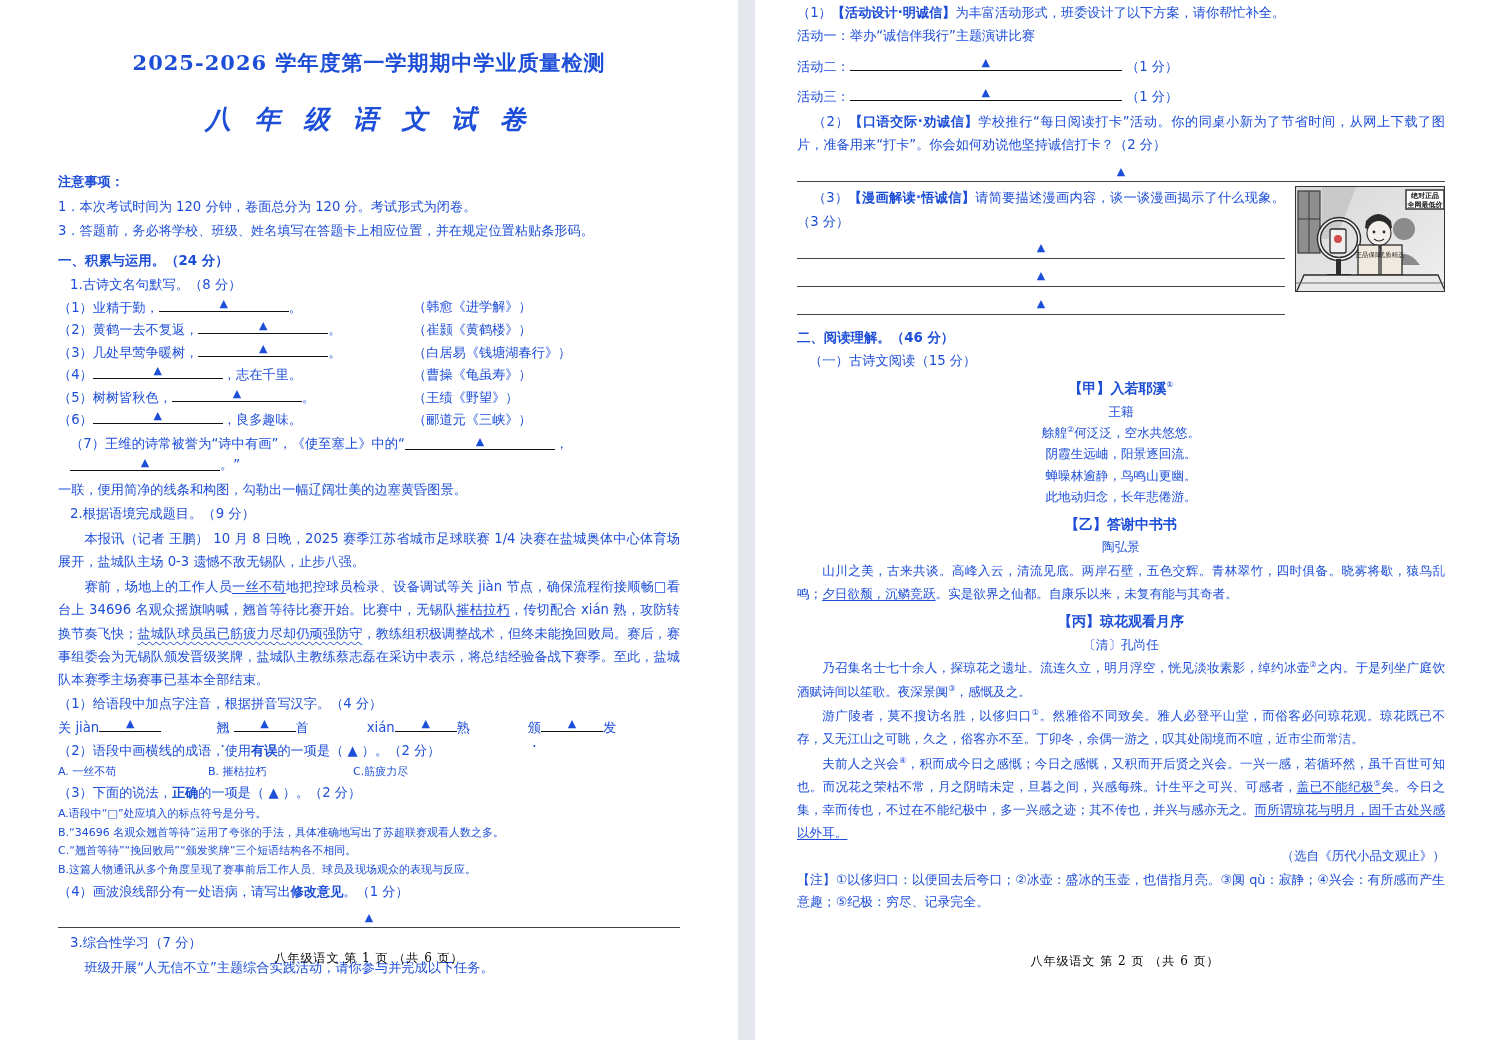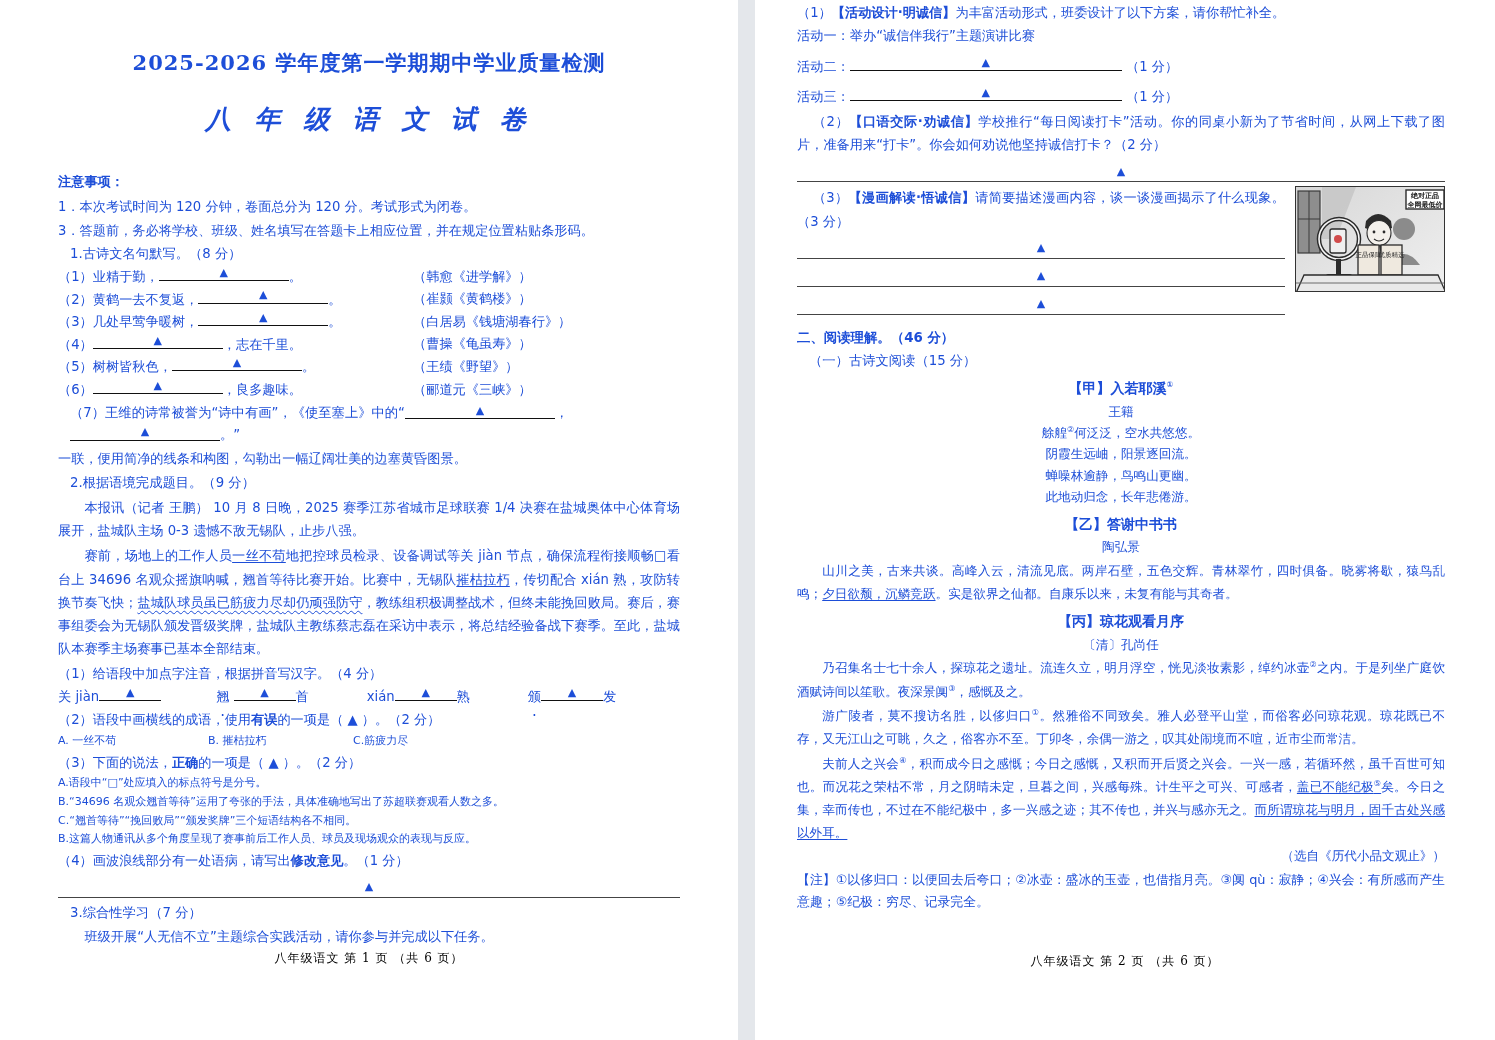--- a/index.html
+++ b/index.html
@@ -113,20 +113,21 @@
   <div class="page page-left">
     <div class="body-wrap">
 
       <div class="t1">2025-2026 学年度第一学期期中学业质量检测</div>
       <div class="t2">八 年 级 语 文 试 卷</div>
 
       <div class="notice-head">注意事项：</div>
       <div class="notice-line">1．本次考试时间为 120 分钟，卷面总分为 120 分。考试形式为闭卷。</div>
       <div class="notice-line">3．答题前，务必将学校、班级、姓名填写在答题卡上相应位置，并在规定位置粘贴条形码。</div>
 
+      <div class="sec-head">一、积累与运用。（24 分）</div>
       <div class="q-head">1.古诗文名句默写。（8 分）</div>
 
       <div class="dict-wrap">
         <div class="dict-row">
           <span>（1）</span>
           <span>业精于勤，</span>
           <span class="blank b-md">
               <span class="tri">▲</span>
             </span>
           <span>。</span>

